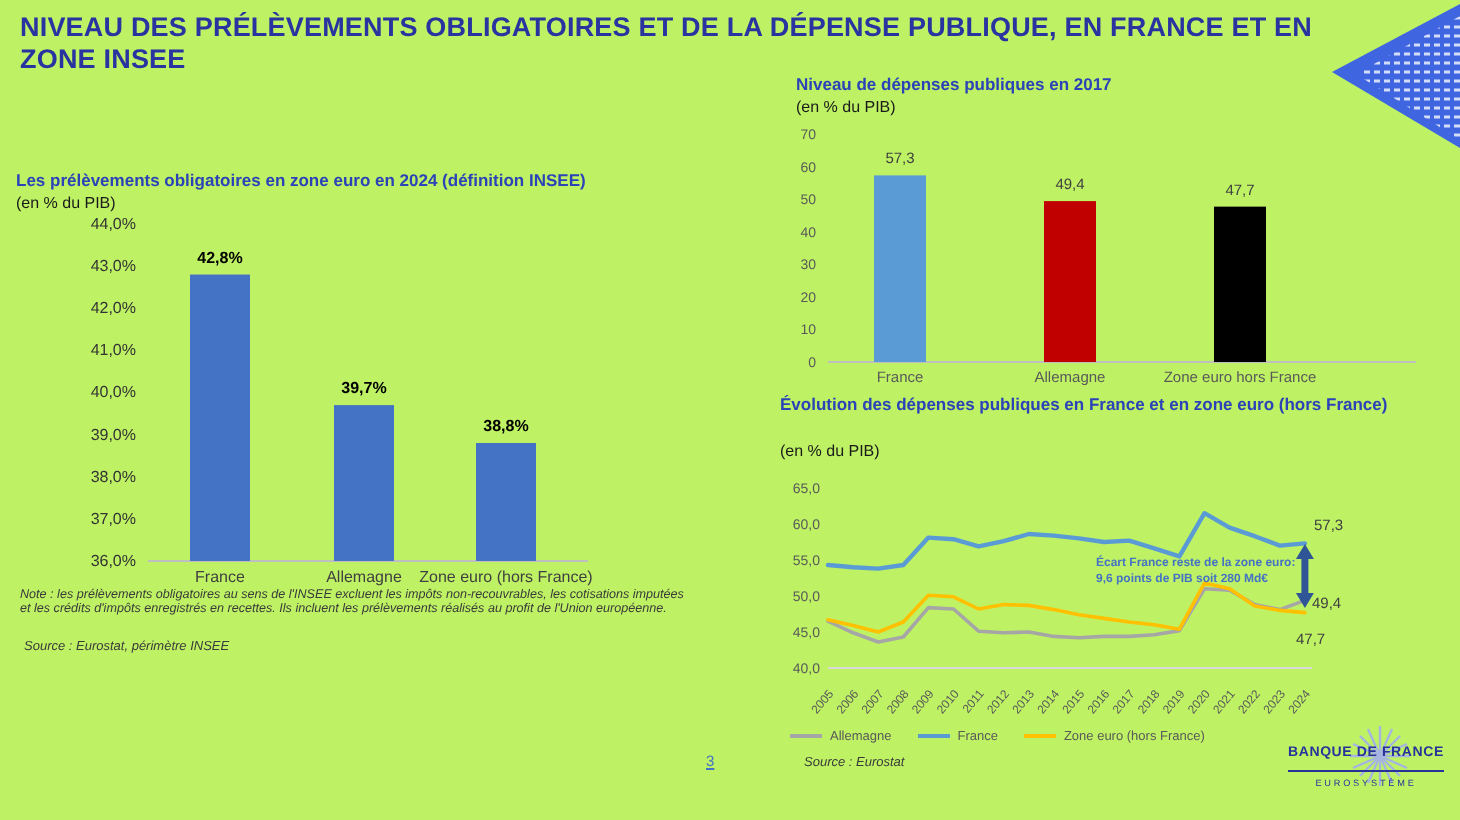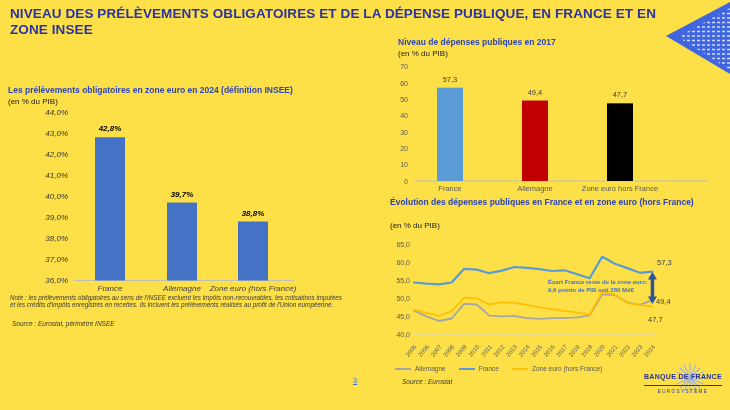--- a/index.html
+++ b/index.html
@@ -1,16 +1,16 @@
 <!DOCTYPE html>
 <html><head>
 <meta charset="utf-8">
 <style>
   html,body{margin:0;padding:0;background:#fff;}
-  #slide{position:relative;width:730px;height:410px;background:#fde047;overflow:hidden;
+  #slide{position:relative;width:730px;height:410px;background:#bef264;overflow:hidden;
          font-family:"Liberation Sans",sans-serif;}
   .abs{position:absolute;}
   .main-title{color:#2A33A0;font-weight:bold;font-size:13.5px;line-height:1.2;letter-spacing:.1px;}
   .chart-title{color:#2C43B8;font-weight:bold;font-size:8.5px;line-height:1.15;}
   .chart-subtitle{color:#1a1a1a;font-size:8px;}
   .note{font-style:italic;font-size:6.3px;color:#3a3a3a;line-height:1.15;}
   .src{font-style:italic;font-size:6.5px;color:#3a3a3a;}
   .cat-label{font-size:8px;color:#404040;text-align:center;line-height:1.1;}
   .annotation{color:#4472C4;font-weight:bold;font-size:6px;line-height:1.25;}
   .page-num{color:#4472C4;font-size:7.5px;text-decoration:underline;}
@@ -52,21 +52,21 @@
       <line x1="18" y1="54" x2="66" y2="54"></line>
         <line x1="18" y1="58.5" x2="66" y2="58.5"></line>
       <line x1="18" y1="63" x2="66" y2="63"></line>
         <line x1="18" y1="67.5" x2="66" y2="67.5"></line>
     </g>
   </svg>
 
   <div class="abs" style="left:8px;top:70px;width:345px;height:235px;margin-top:16px;" id="chart1">
     <div class="abs chart-title" style="left:0;top:0;width:345px;">Les prélèvements obligatoires en zone euro en 2024 (définition INSEE)</div>
     <div class="abs chart-subtitle" style="left:0;top:11px;">(en % du PIB)</div>
-    <div class="abs" style="left:0;top:0;width:345px;height:235px;font-style:italic;" id="chart1-plot">
+    <div class="abs" style="left:0;top:0;width:345px;height:235px;" id="chart1-plot">
         <svg width="345" height="235">
           <text x="60" y="28.5" font-size="8" fill="#333" text-anchor="end" font-weight="normal" font-family="&quot;Liberation Sans&quot;,sans-serif">44,0%</text>
           <text x="60" y="49.56" font-size="8" fill="#333" text-anchor="end" font-weight="normal" font-family="&quot;Liberation Sans&quot;,sans-serif">43,0%</text>
           <text x="60" y="70.62" font-size="8" fill="#333" text-anchor="end" font-weight="normal" font-family="&quot;Liberation Sans&quot;,sans-serif">42,0%</text>
           <text x="60" y="91.67999999999999" font-size="8" fill="#333" text-anchor="end" font-weight="normal" font-family="&quot;Liberation Sans&quot;,sans-serif">41,0%</text>
           <text x="60" y="112.74" font-size="8" fill="#333" text-anchor="end" font-weight="normal" font-family="&quot;Liberation Sans&quot;,sans-serif">40,0%</text>
           <text x="60" y="133.8" font-size="8" fill="#333" text-anchor="end" font-weight="normal" font-family="&quot;Liberation Sans&quot;,sans-serif">39,0%</text>
           <text x="60" y="154.85999999999999" font-size="8" fill="#333" text-anchor="end" font-weight="normal" font-family="&quot;Liberation Sans&quot;,sans-serif">38,0%</text>
           <text x="60" y="175.92" font-size="8" fill="#333" text-anchor="end" font-weight="normal" font-family="&quot;Liberation Sans&quot;,sans-serif">37,0%</text>
           <text x="60" y="196.98" font-size="8" fill="#333" text-anchor="end" font-weight="normal" font-family="&quot;Liberation Sans&quot;,sans-serif">36,0%</text>

